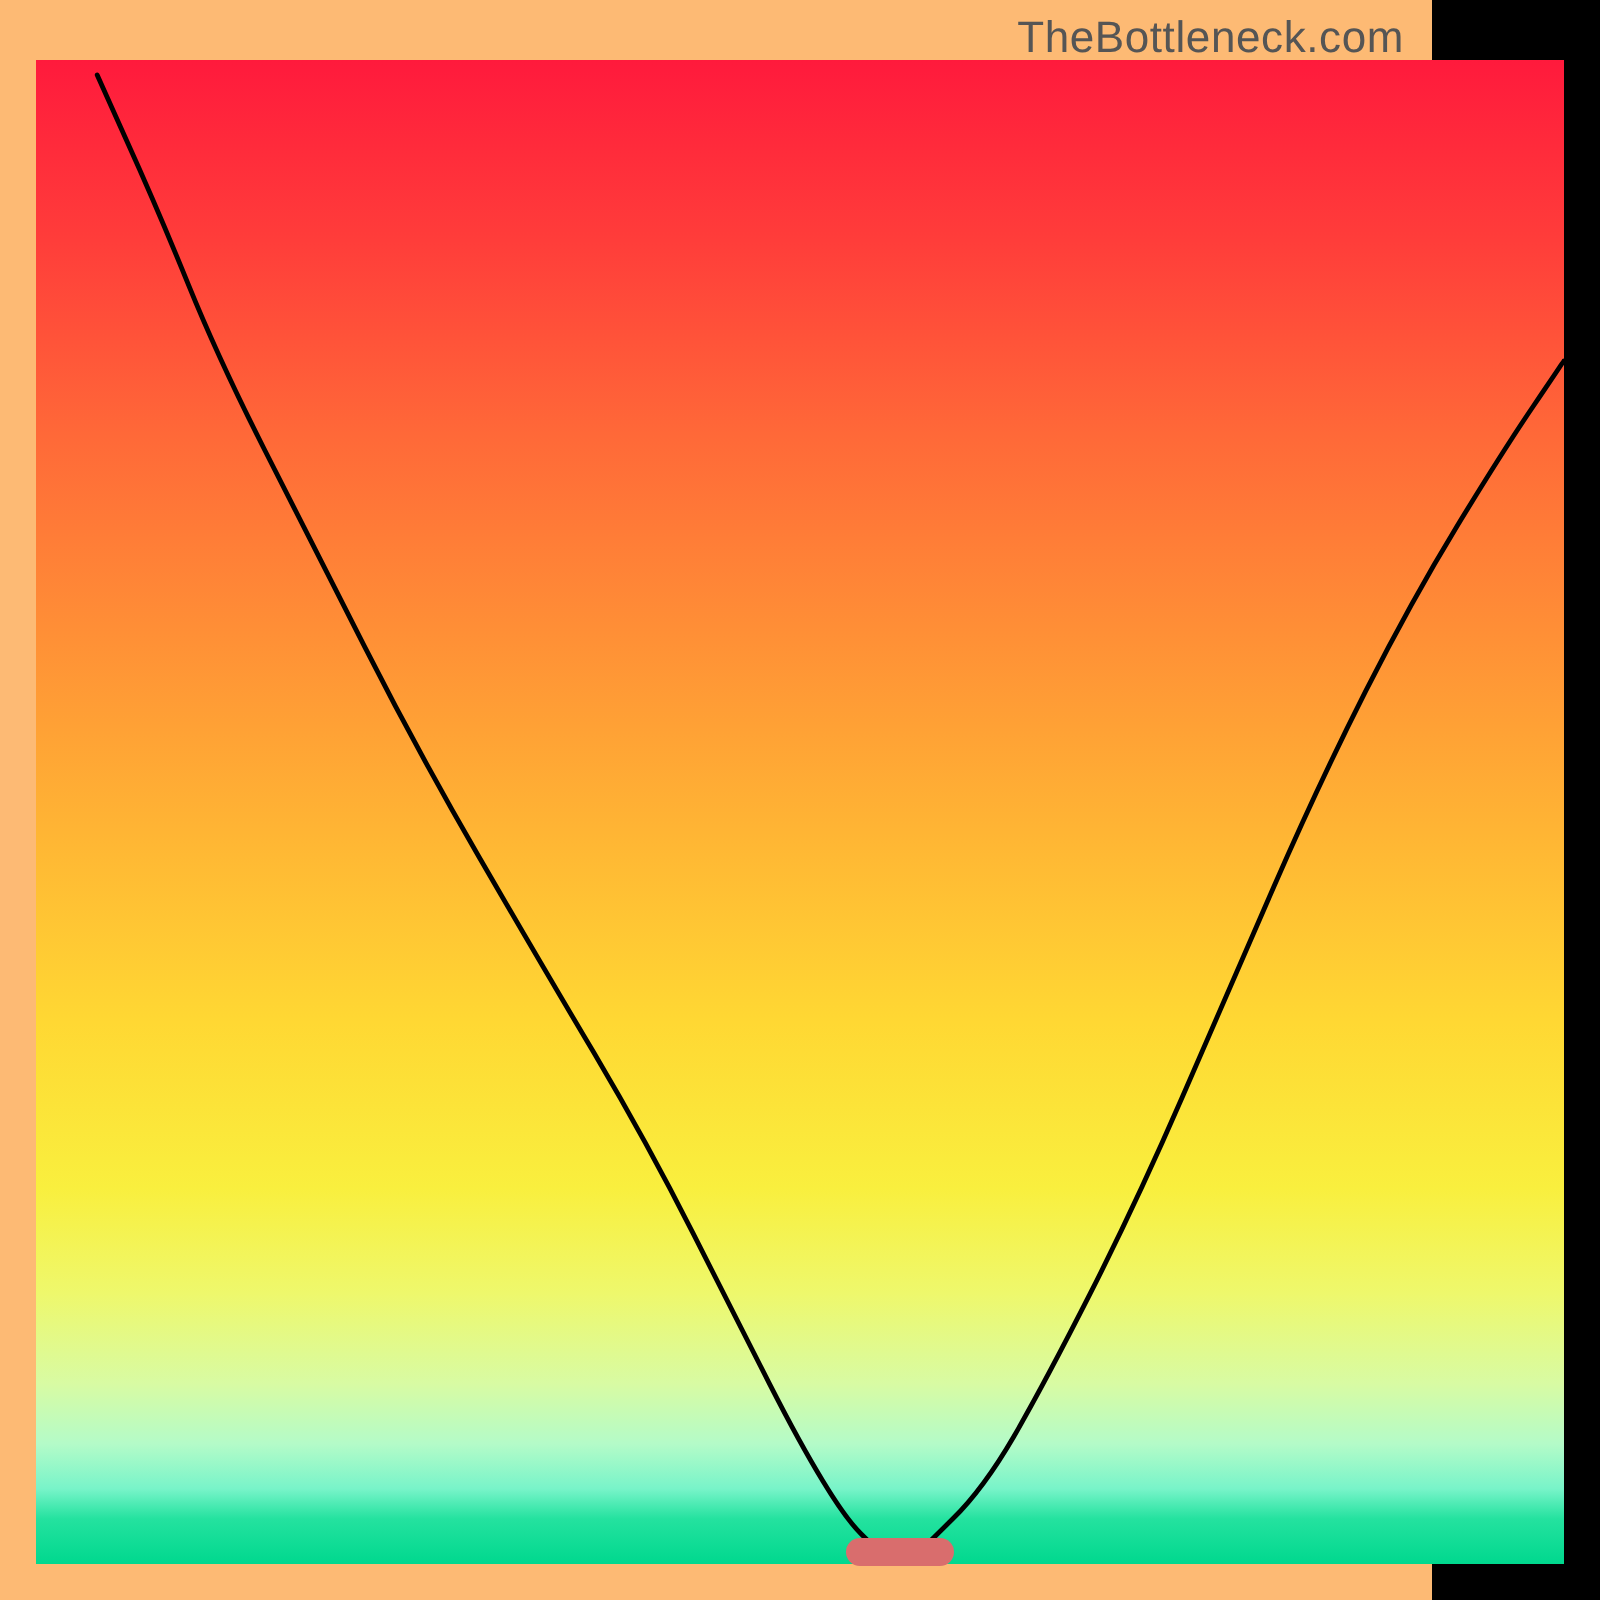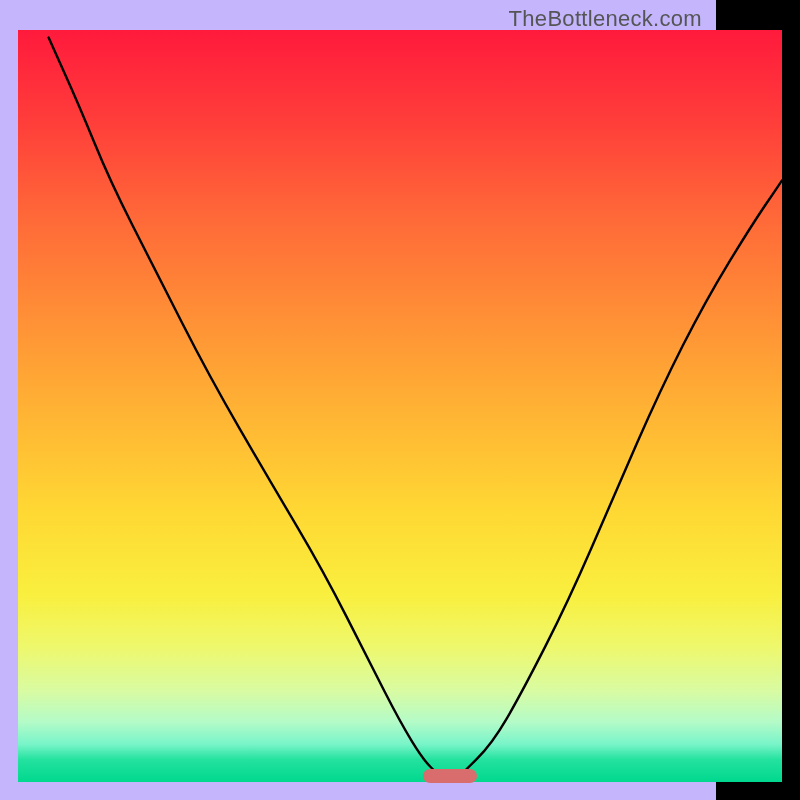--- a/index.html
+++ b/index.html
@@ -8,21 +8,21 @@
     width: 800px;
     height: 800px;
     background: #000;
     font-family: Arial, Helvetica, sans-serif;
     overflow: hidden;
   }
   .stage {
     position: relative;
     width: 716px;
     height: 800px;
-    background: #c4b5fd;
+    background: #fdba74;
   }
   .watermark {
     position: absolute;
     top: 6px;
     right: 14px;
     color: #555;
     font-size: 22px;
     font-weight: 500;
     letter-spacing: 0.3px;
     user-select: none;

